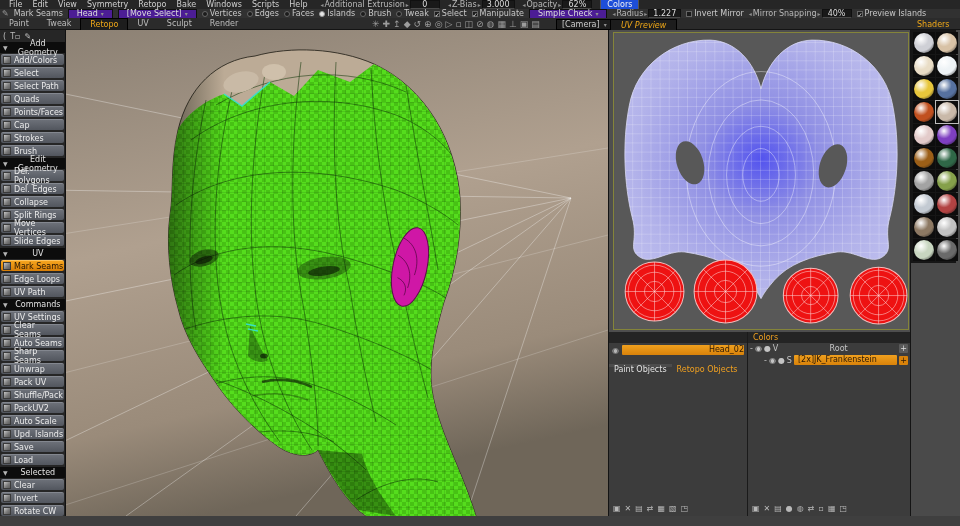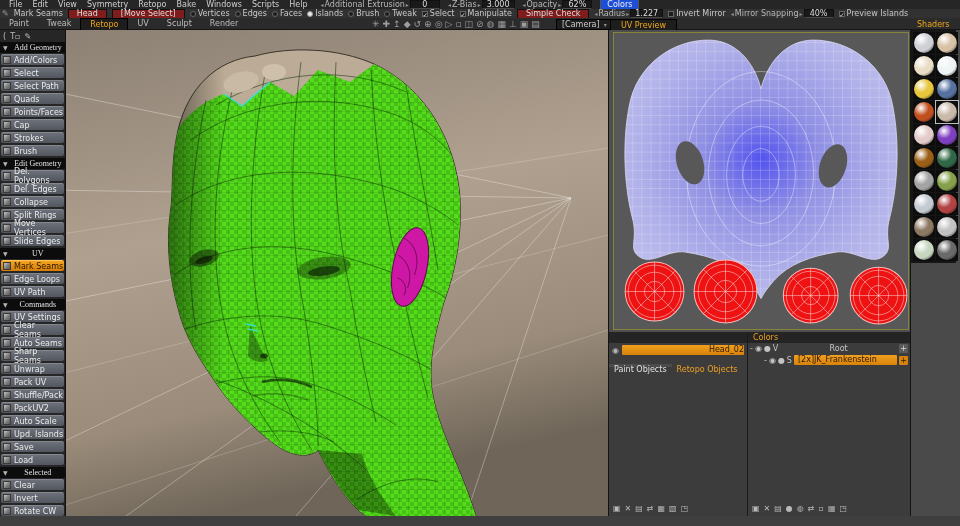--- a/index.html
+++ b/index.html
@@ -12,34 +12,34 @@
   .menu-item{padding:0 5px;color:#cfcfcf;cursor:default;}
   .spin{display:flex;align-items:center;gap:1px;color:#b8b8b8;}
   .arr{color:#8f8f8f;font-size:6px;}
   .valbox{background:#191919;border:1px solid #101010;border-bottom-color:#4a4a4a;color:#ddd;padding:0 4px;min-width:20px;text-align:center;height:7px;line-height:7px;}
   .colors-btn{background:#1d4ed8;border:1px solid #555;color:#f2f2f2;font-size:8px;height:24px;line-height:7px;padding:0 6px;margin-left:6px;font-family:inherit;}
   .radio{display:flex;align-items:center;gap:2px;}
   .radio .dot{width:6px;height:6px;border-radius:50%;background:#1c1c1c;border:1px solid #666;box-sizing:border-box;}
   .radio.sel .dot{background:#e8e8e8;border-color:#999;}
   .chk{display:flex;align-items:center;gap:2px;}
   .chk .bx{width:6px;height:6px;background:#1c1c1c;border:1px solid #666;color:#e8e8e8;font-size:6px;line-height:6px;text-align:center;box-sizing:border-box;}
-  .dd-box{background:#7f1d1d;border:1px solid #0f0f0f;border-bottom-color:#4a4a4a;padding:0 8px;height:8px;line-height:8px;color:#ddd;display:flex;align-items:center;gap:3px;flex-direction:column;}
+  .dd-box{background:#4c1d95;border:1px solid #0f0f0f;border-bottom-color:#4a4a4a;padding:0 8px;height:8px;line-height:8px;color:#ddd;display:flex;align-items:center;gap:3px;}
   .ws-tab{display:inline-block;padding:1px 9px 2px;color:#bdbdbd;cursor:default;}
   .ws-tab.active{background:#1d1d1d;color:#f0a818;border:1px solid #000;border-bottom:none;}
   #vp-icons{position:absolute;left:372px;top:0;display:flex;gap:3px;color:#9d9d9d;font-size:9px;line-height:12px;}
   .camera-dd{position:absolute;left:556px;top:1px;background:#1d1d1d;border:1px solid #000;color:#ccc;padding:0 5px;height:9px;line-height:9px;display:flex;gap:4px;}
-  .uvprev-tab{position:absolute;left:610px;top:1px;background:#1d1d1d;color:#f0a818;padding:1px 10px 2px;border:1px solid #000;border-bottom:none;}
+  .uvprev-tab{position:absolute;left:610px;top:1px;background:#1d1d1d;color:#f0a818;padding:1px 10px 2px;border:1px solid #000;border-bottom:none;font-style:italic;}
   .shaders-title{position:absolute;left:917px;top:2px;color:#f0a818;}
   
   #sidebar{position:absolute;left:0;top:30px;width:66px;height:486px;background:#262626;overflow:hidden;border-right:1px solid #111;box-sizing:border-box;}
   .mini{height:12px;display:flex;align-items:center;color:#bbb;padding:0 3px;gap:4px;}
   .mini .sp{flex:1;}
   .sec-hd{height:11px;background:#0c0c0c;color:#e2e2e2;display:flex;align-items:center;gap:3px;padding-left:3px;margin-bottom:1px;}
   .sec-hd .tri{color:#b5b5b5;font-size:6px;}
-  .sec-hd .t{flex:1;text-align:center;font-family:Liberation Serif, serif;}
+  .sec-hd .t{flex:1;text-align:center;}
   .sb-btn{height:11px;margin:0 1px 2px 1px;background:linear-gradient(#6c7078,#52565e);border-radius:2px;border-top:1px solid #83878f;display:flex;align-items:center;gap:3px;padding-left:2px;color:#ececec;box-sizing:border-box;}
   .sb-btn .cube{width:8px;height:8px;background:linear-gradient(135deg,#c9c9c9,#7c7c7c 55%,#595959);border:1px solid #3a3a3a;box-sizing:border-box;flex:none;}
   .sb-btn.active{background:linear-gradient(#f5a41e,#d87e06);border-top-color:#ffc35a;color:#231405;}
   
   #viewport{position:absolute;left:66px;top:30px;width:542px;height:486px;overflow:hidden;}
   #uvpanel{position:absolute;left:608px;top:30px;width:302px;height:302px;background:#4e4e4e;box-sizing:border-box;border-left:1px solid #141414;}
   #uvinner{position:absolute;left:4px;top:2px;width:294px;height:296px;border:1px solid #84843a;background:#585858;}
   #shaders{position:absolute;left:910px;top:30px;width:50px;height:486px;background:#4a4a4a;border-left:1px solid #141414;box-sizing:border-box;}
   #shader-grid{display:grid;grid-template-columns:22px 22px;gap:1px;padding:2px;background:#161616;width:45px;box-sizing:border-box;}
   .swatch{width:22px;height:22px;background:#0d0d0d;position:relative;}

